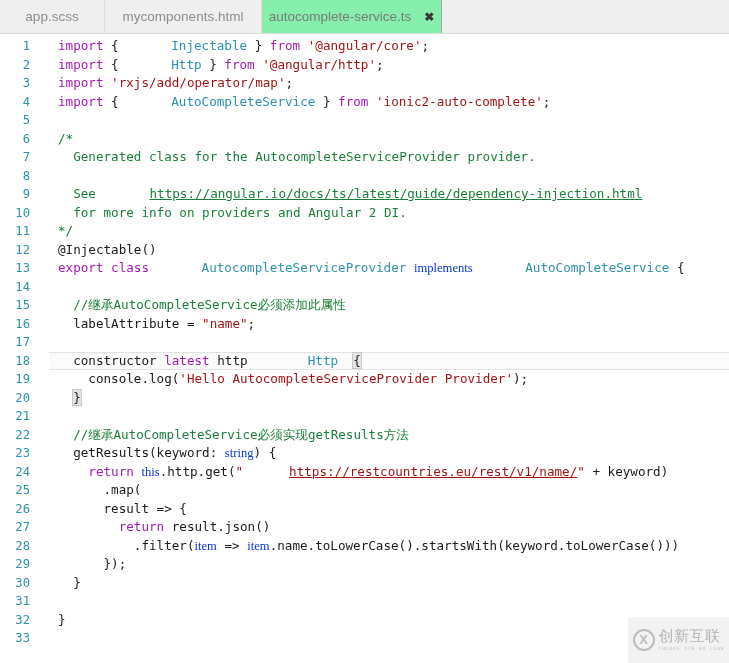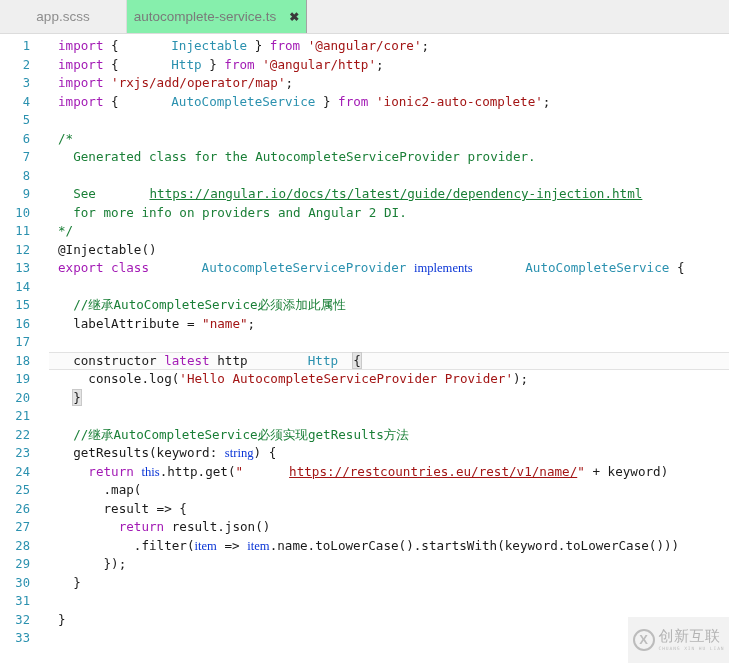--- a/index.html
+++ b/index.html
@@ -162,22 +162,25 @@
     font-size: 4.6px;
     color: #bdbdbd;
     letter-spacing: 0.9px;
     margin-top: 3px;
   }
 </style>
 </head>
 <body>
 
 <div id="tab-bar">
-  <div class="tab" style="width:127px">
+  <div class="tab" style="width:105px">
     <span class="tab-label">app.scss</span>
+  </div>
+  <div class="tab" style="width:157px">
+    <span class="tab-label">mycomponents.html</span>
   </div>
   <div class="tab active" style="width:180px">
     <span class="tab-label">autocomplete-service.ts</span>
     <span class="tab-close">✖</span>
   </div>
   <div id="tab-filler"></div>
 </div>
 
 <div id="editor">
   <div id="code-rows">

